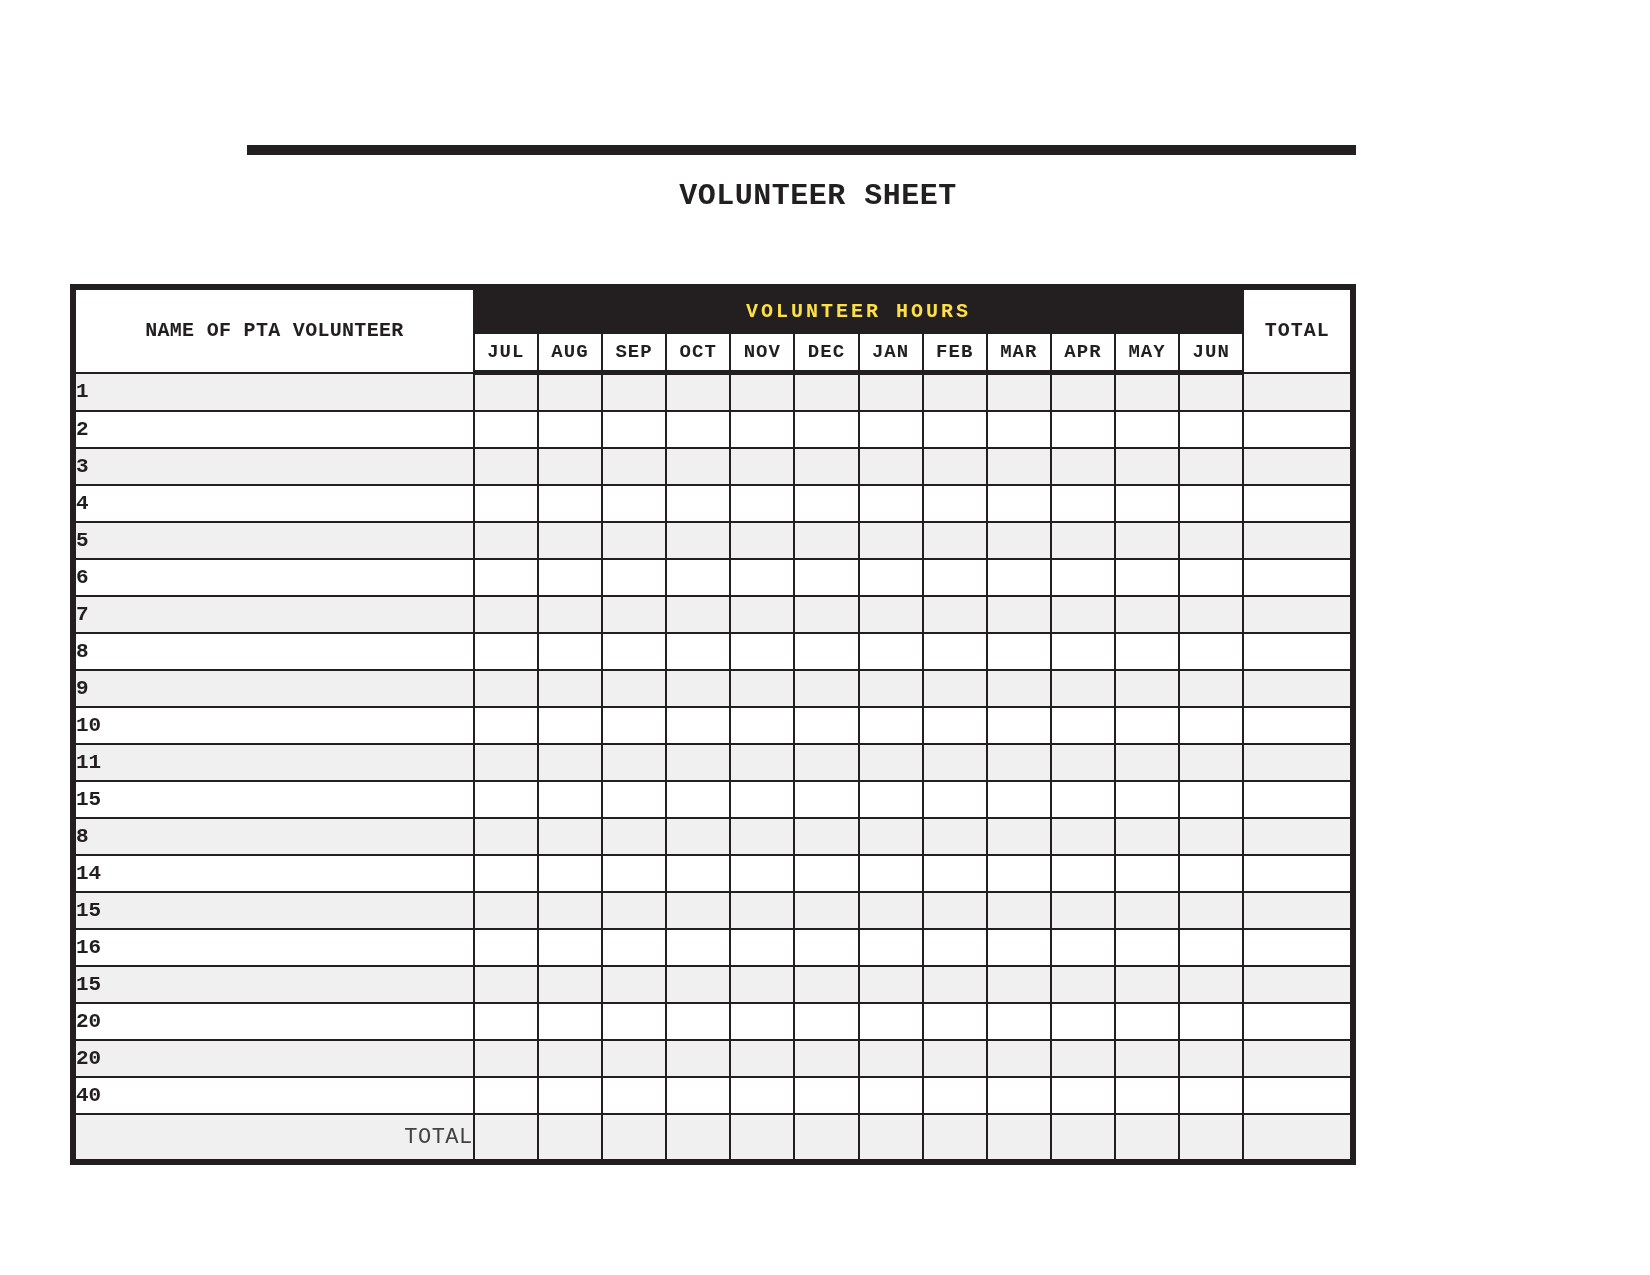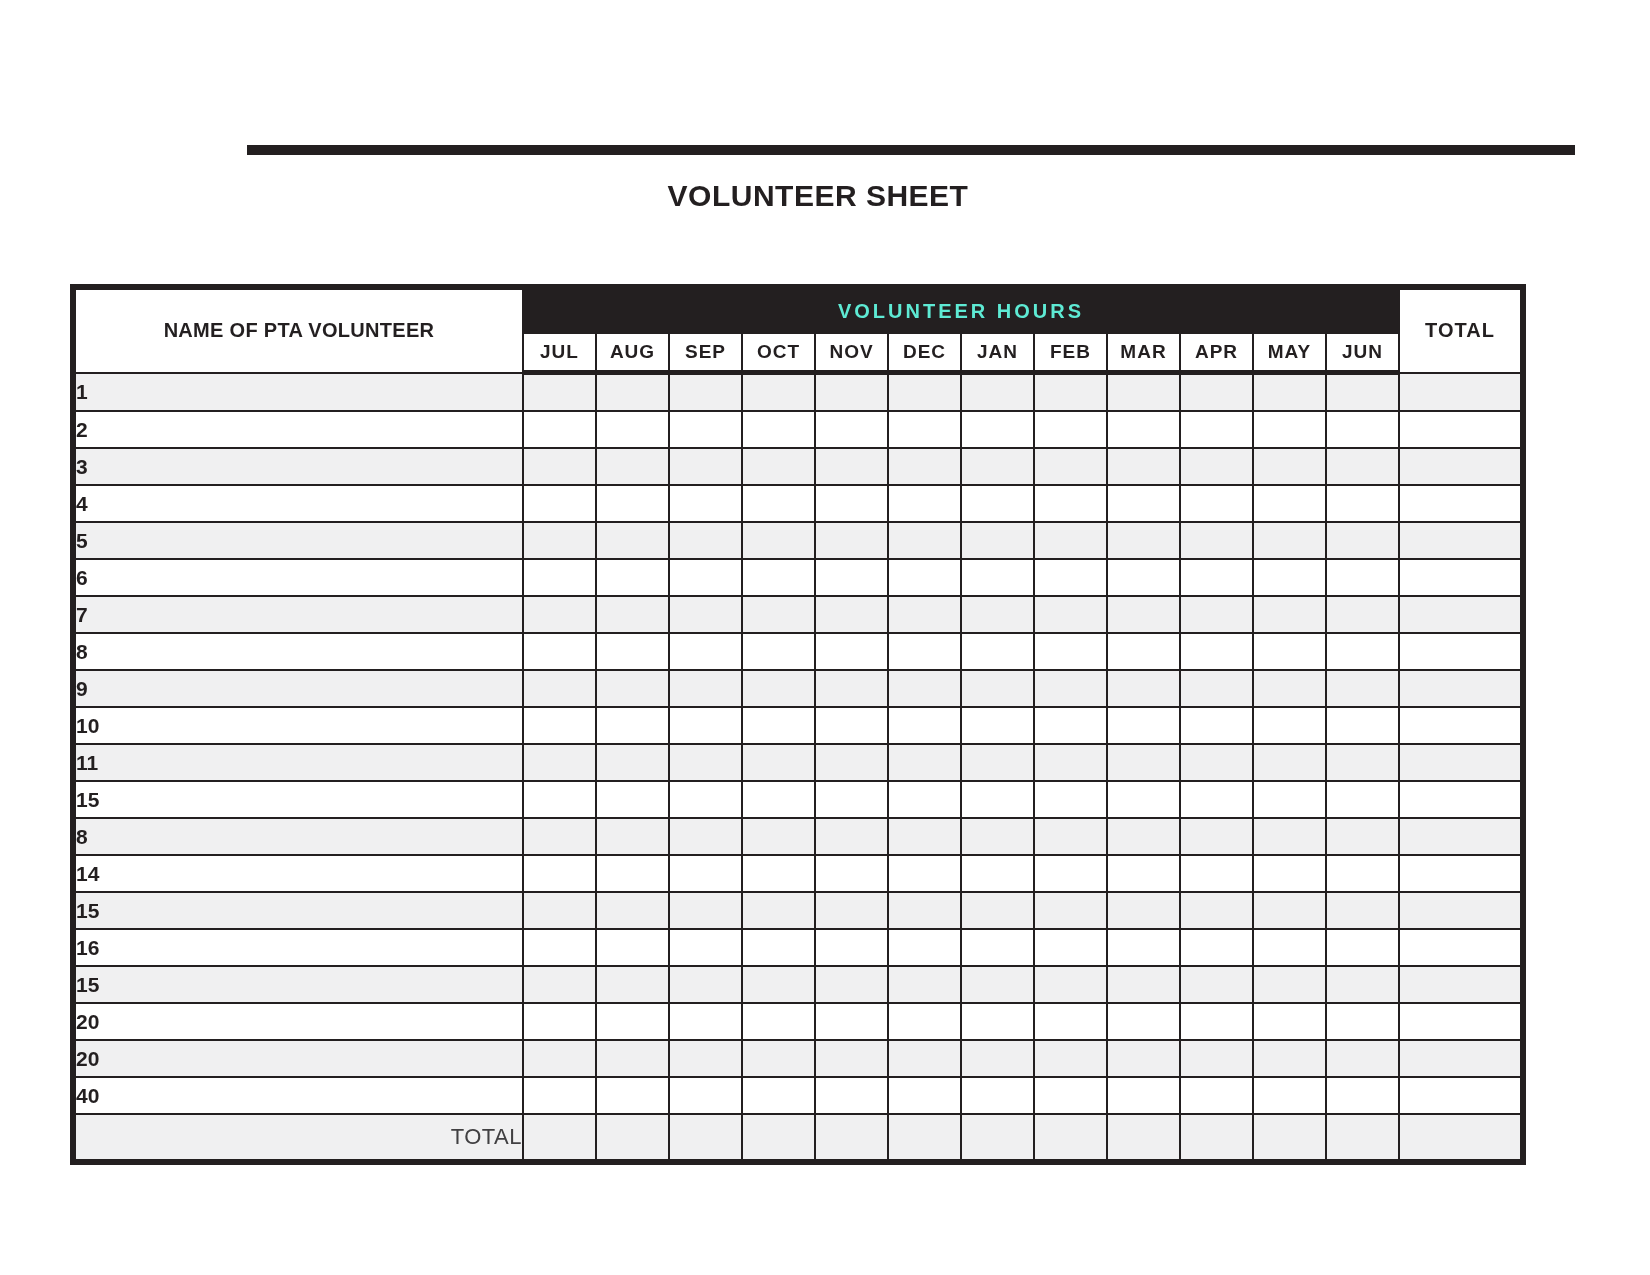--- a/index.html
+++ b/index.html
@@ -1,22 +1,22 @@
 <!DOCTYPE html>
 <html><head>
 <meta charset="utf-8">
 <style>
   html, body { margin: 0; padding: 0; background: #ffffff; }
 
   .page {
     position: relative;
-    width: 1650px;
+    width: 1356px;
     height: 1275px;
     background: var(--paper, #ffffff);
-    font-family: Liberation Sans, sans-serif;
+    font-family: Liberation Mono, monospace;
     color: var(--ink, #231f20);
     overflow: hidden;
   }
 
   .top-rule {
     position: absolute;
     left: 247px;
     top: 145px;
     width: 1328px;
     height: 10px;
@@ -60,21 +60,21 @@
     font-size: 20px;
     font-weight: bold;
     letter-spacing: 0.3px;
     text-align: center;
     background: var(--paper, #ffffff);
   }
 
   th.hours-band {
     height: 42px;
     background: var(--ink, #231f20);
-    color: #5eead4;
+    color: #fde047;
     font-size: 20px;
     font-weight: bold;
     letter-spacing: 3px;
     text-align: center;
     border-bottom: 0;
   }
 
   tr.months-row th.month-head {
     height: 36px;
     font-size: 19px;

